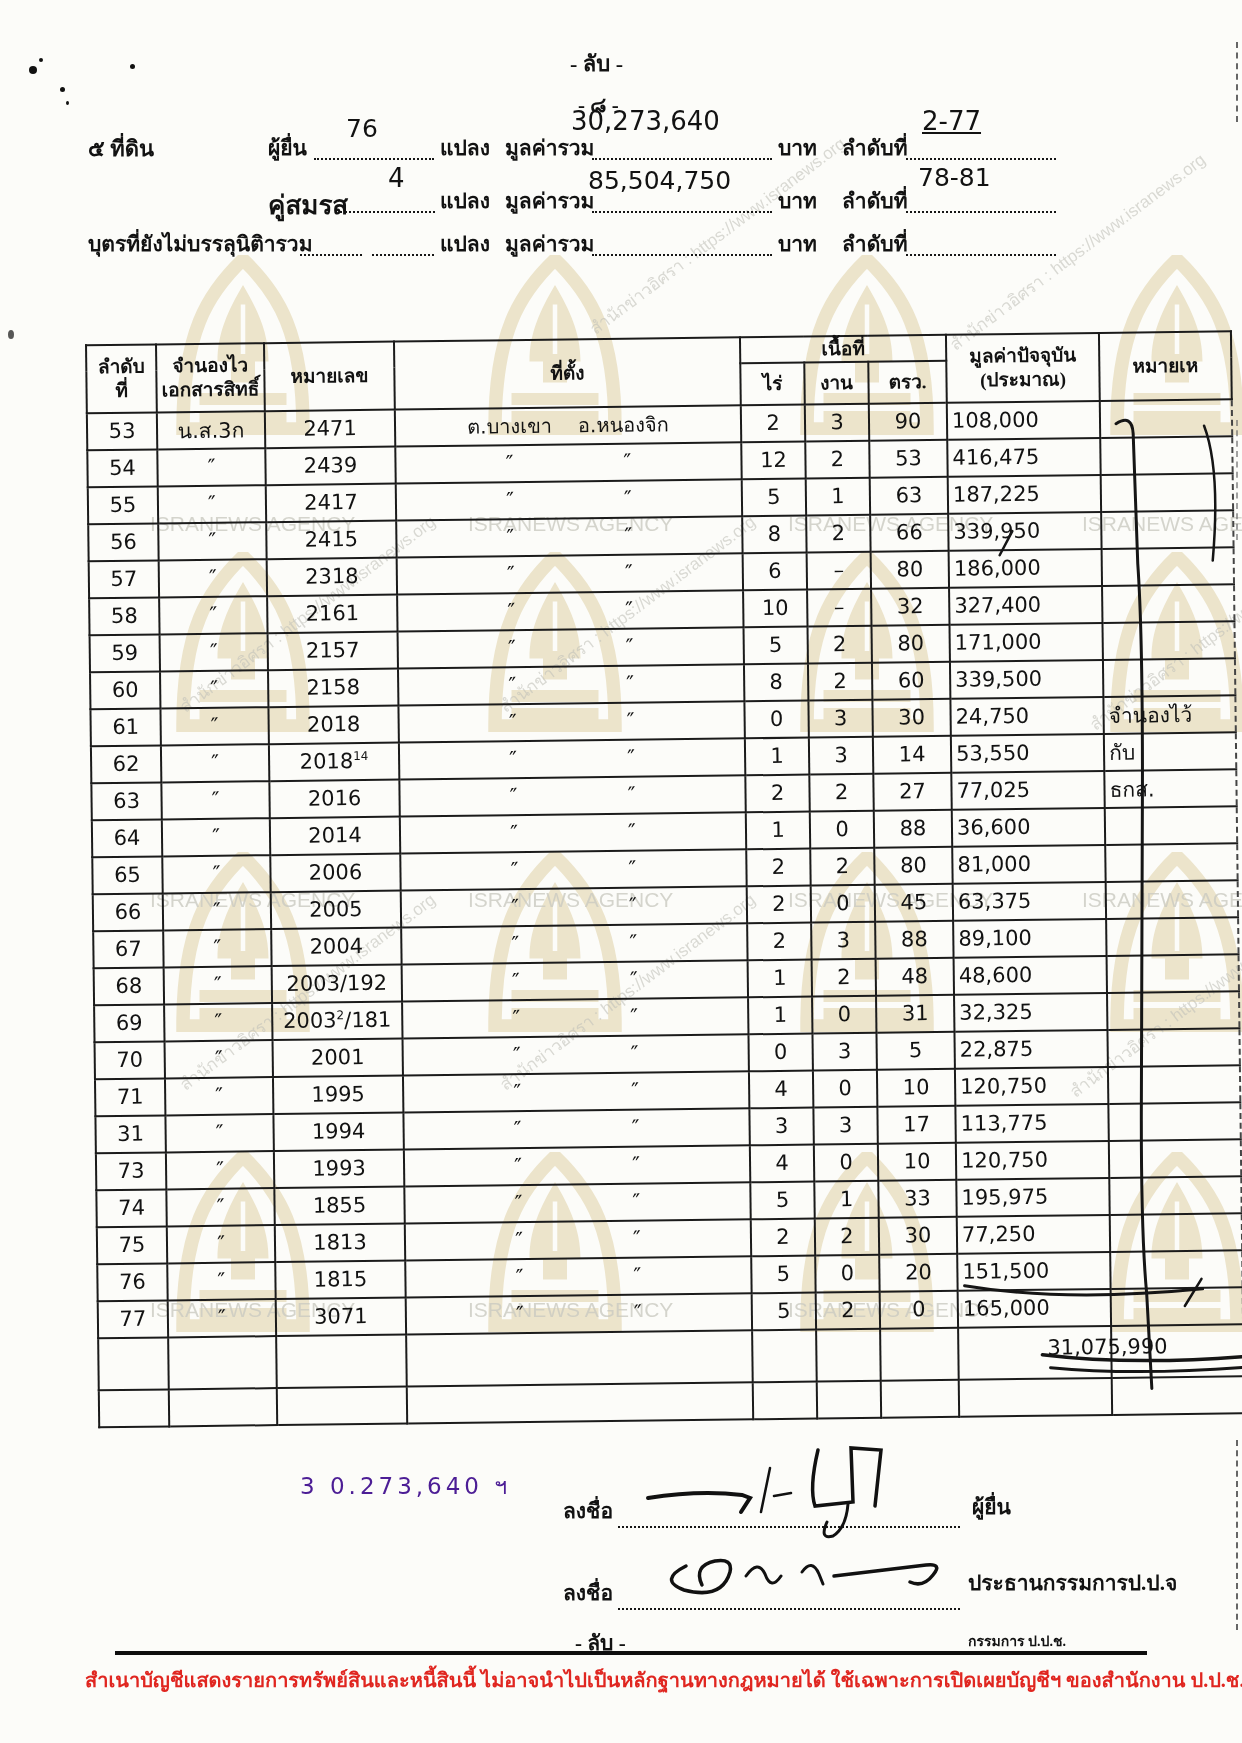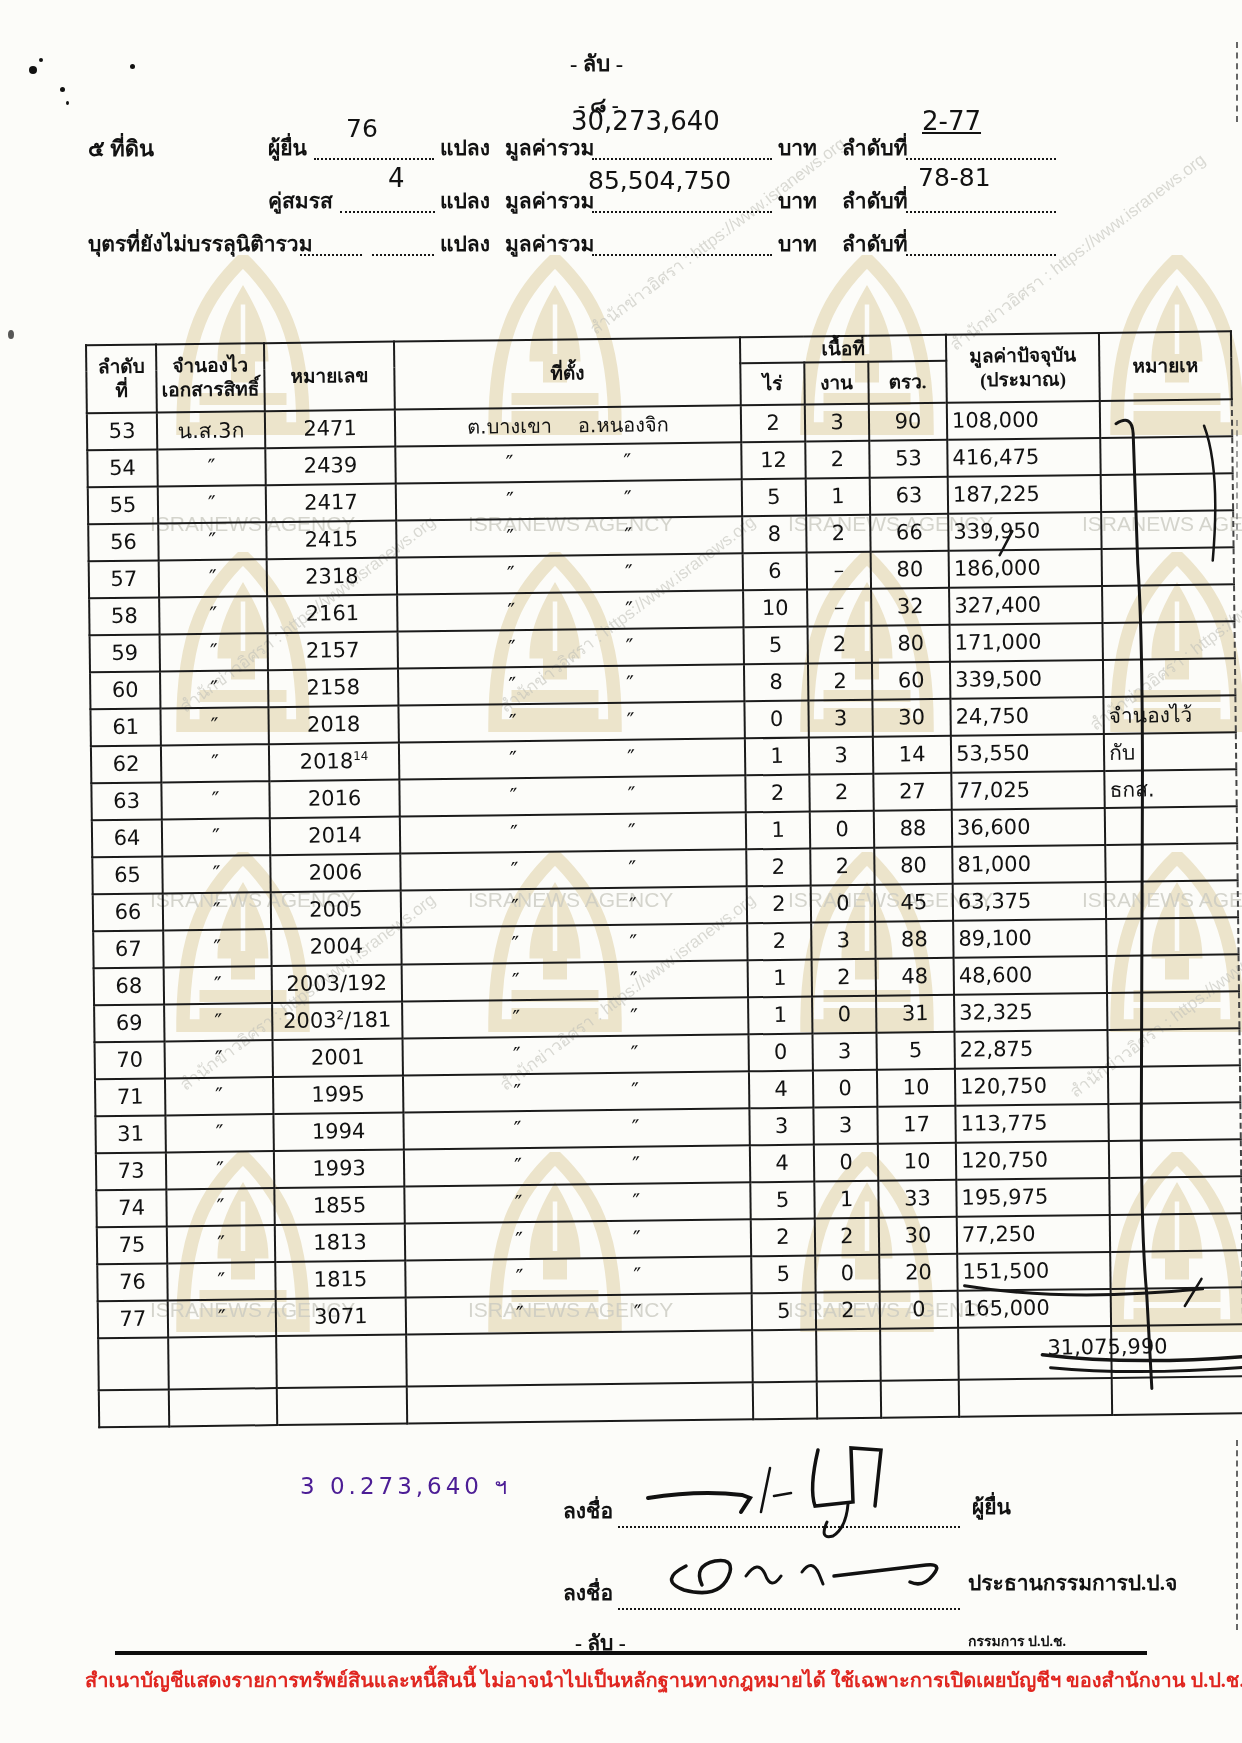--- a/index.html
+++ b/index.html
@@ -197,21 +197,21 @@
   <div class="ct hw" style="left:346px;top:114px;font-size:25px;">76</div>
   <div class="ct printed" style="left:440px;top:131px;font-size:21px;">แปลง</div>
   <div class="ct printed" style="left:505px;top:131px;font-size:21px;">มูลค่ารวม</div>
   <div class="ct dotted" style="left:592px;top:157px;width:180px;"></div>
   <div class="ct hw" style="left:571px;top:106px;font-size:26px;">30,273,640</div>
   <div class="ct printed" style="left:778px;top:131px;font-size:21px;">บาท</div>
   <div class="ct printed" style="left:842px;top:131px;font-size:21px;">ลำดับที่</div>
   <div class="ct dotted" style="left:906px;top:157px;width:150px;"></div>
   <div class="ct hw" style="left:922px;top:106px;font-size:26px;text-decoration:underline;">2-77</div>
 
-  <div class="ct printed" style="left:268px;top:184px;font-size:21px;">คู่สมรส</div>
+  <div class="ct printed" style="left:268px;top:184px;font-size:26px;">คู่สมรส</div>
   <div class="ct dotted" style="left:340px;top:210px;width:95px;"></div>
   <div class="ct hw" style="left:388px;top:163px;font-size:26px;">4</div>
   <div class="ct printed" style="left:440px;top:184px;font-size:21px;">แปลง</div>
   <div class="ct printed" style="left:505px;top:184px;font-size:21px;">มูลค่ารวม</div>
   <div class="ct dotted" style="left:592px;top:210px;width:180px;"></div>
   <div class="ct hw" style="left:588px;top:166px;font-size:25px;">85,504,750</div>
   <div class="ct printed" style="left:778px;top:184px;font-size:21px;">บาท</div>
   <div class="ct printed" style="left:842px;top:184px;font-size:21px;">ลำดับที่</div>
   <div class="ct dotted" style="left:906px;top:210px;width:150px;"></div>
   <div class="ct hw" style="left:918px;top:163px;font-size:25px;">78-81</div>

